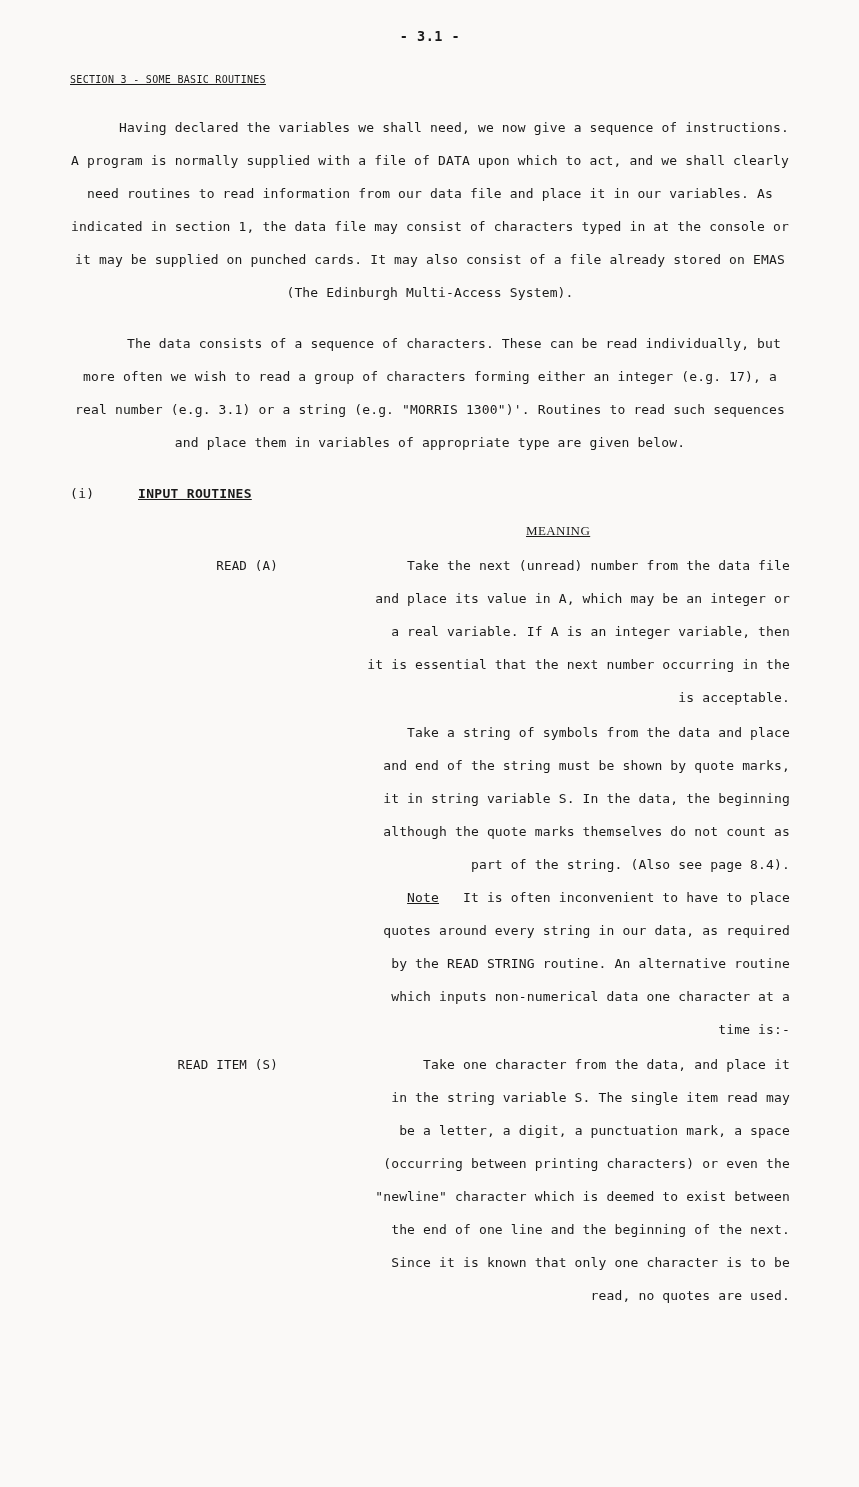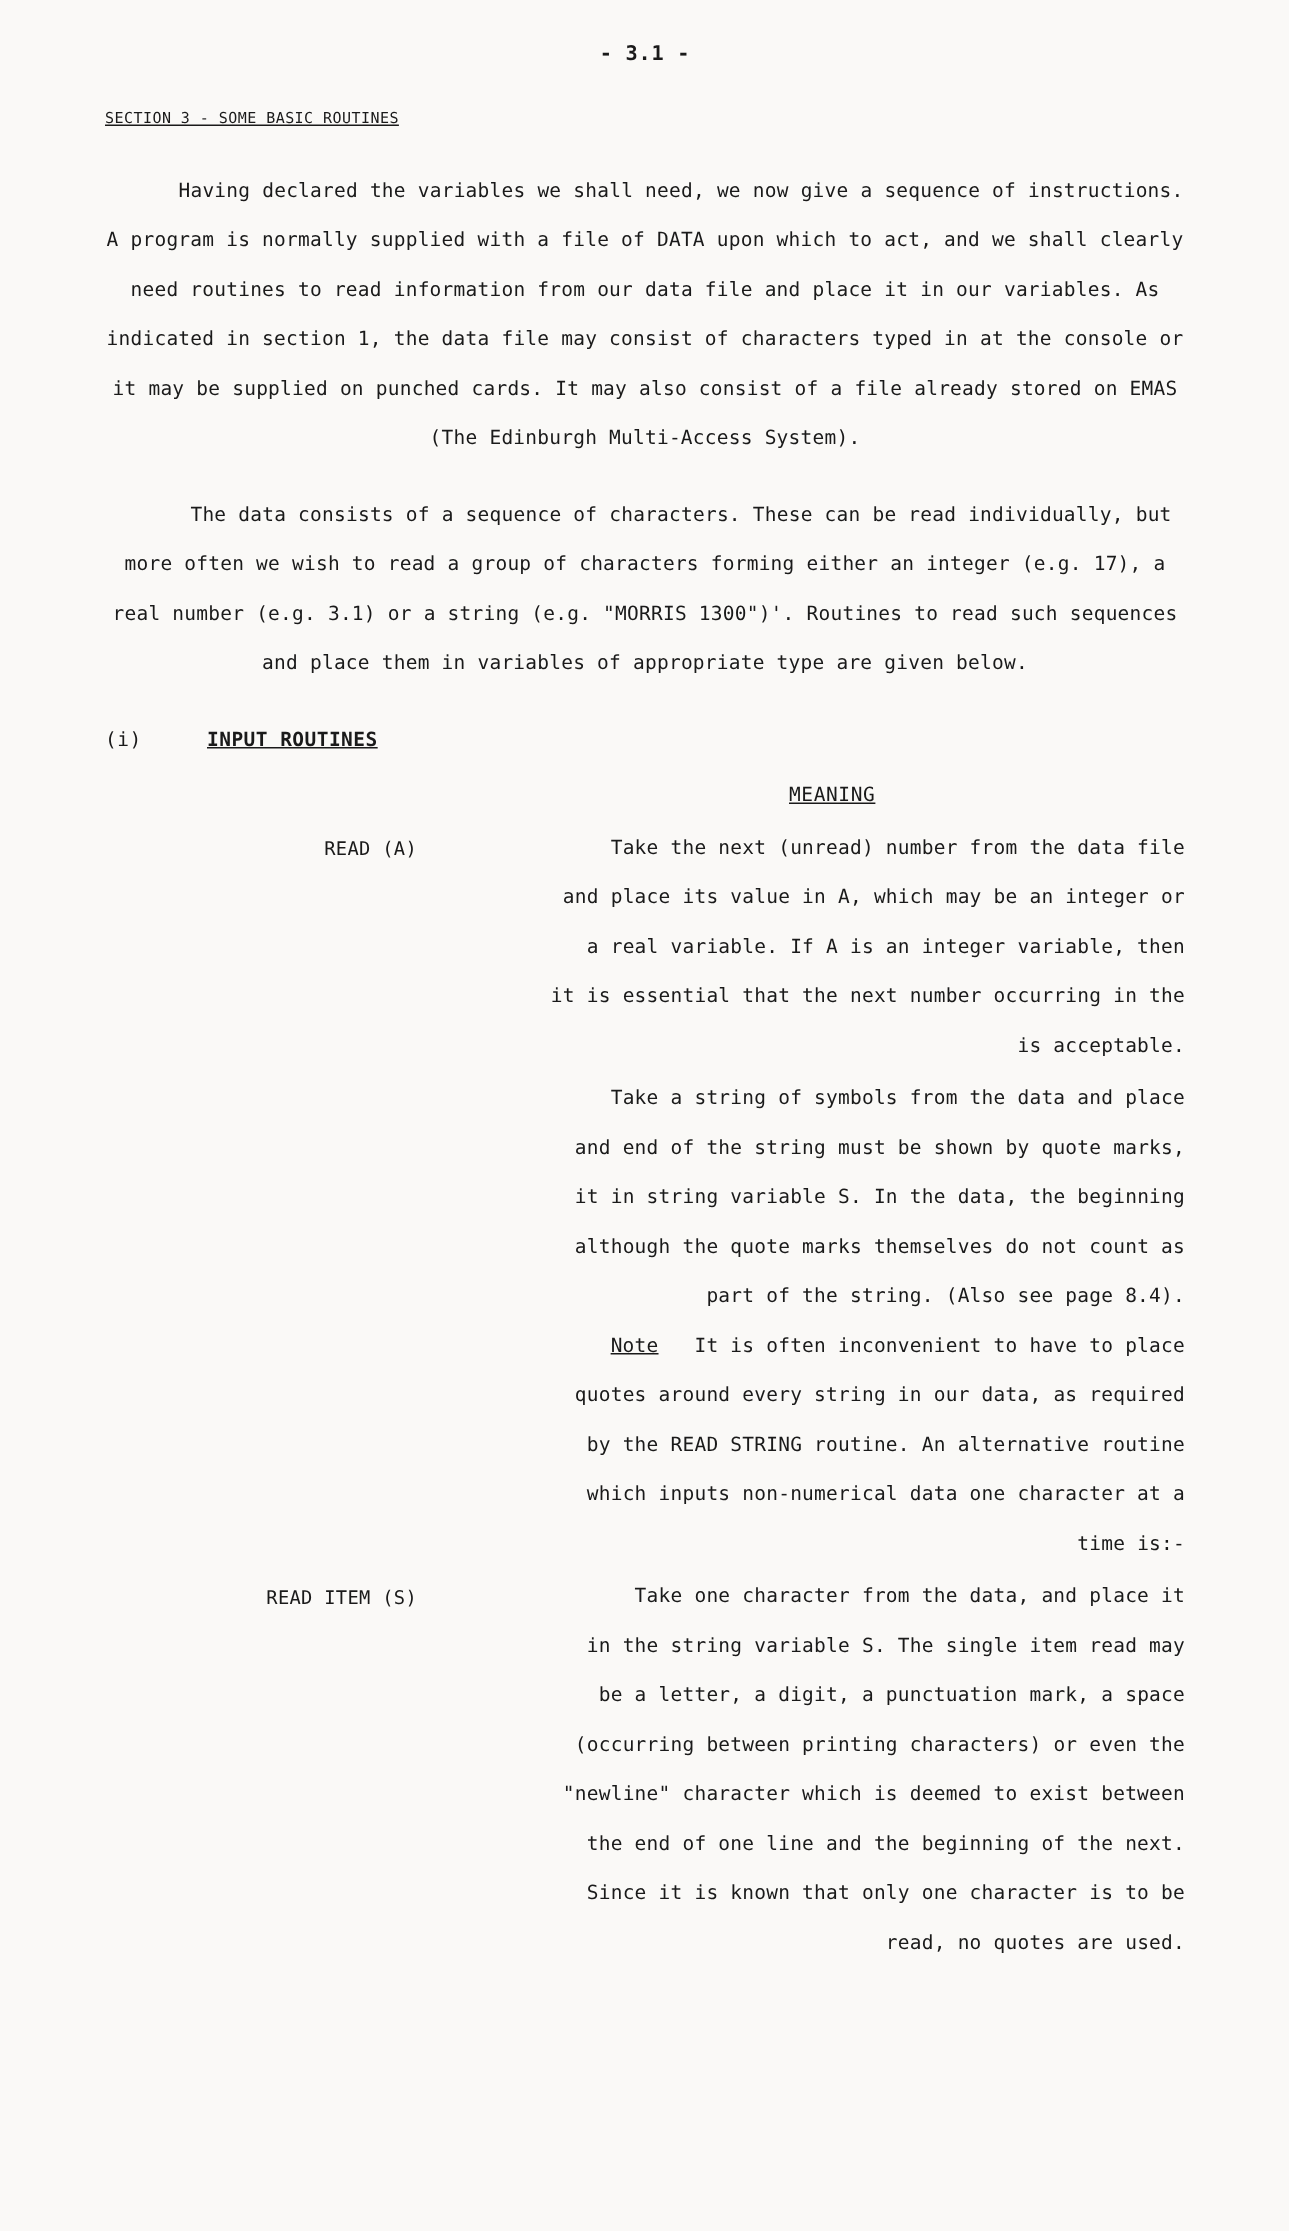--- a/index.html
+++ b/index.html
@@ -78,20 +78,21 @@
   }
   .meaning-row {
     font-size: 13px;
     line-height: 33px;
     margin-bottom: 2px;
     padding-left: 456px;
   }
   .meaning-row .label {
     text-decoration: underline;
     letter-spacing: 0.4px;
+    font-family: Liberation Serif, serif;
   }
   .routine {
     position: relative;
     display: flex;
     margin-bottom: 2px;
     text-align: right;
   }
   .routine-name {
     width: 208px;
     flex: 0 0 208px;

